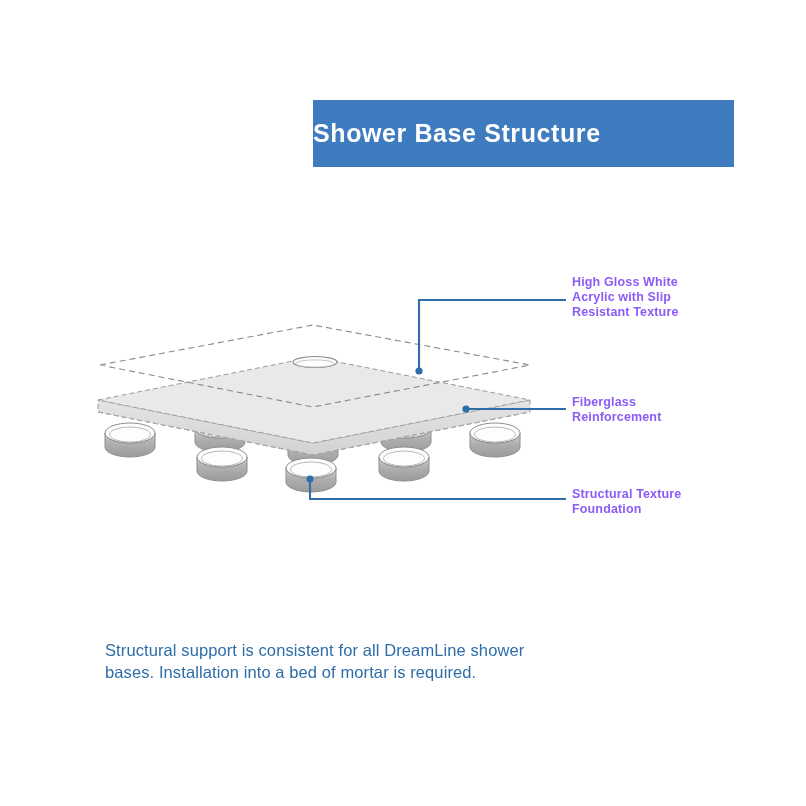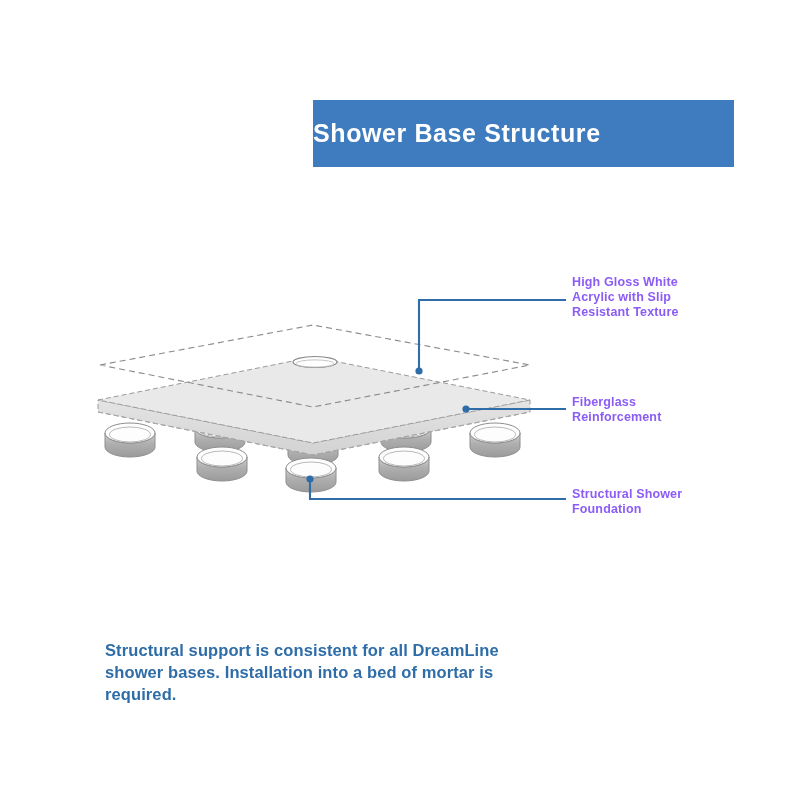--- a/index.html
+++ b/index.html
@@ -61,21 +61,21 @@
   #label-support  { left: 572px; top: 487px; }
 
   
   #caption {
     position: absolute;
     left: 105px;
     top: 639px;
     width: 430px;
     color: #2E6DA8;
     font-size: 16.5px;
-    font-weight: bold;
+    font-weight: normal;
     line-height: 22px;
     letter-spacing: 0.1px;
   }
 </style>
 </head>
 <body>
 
 <div id="page">
 
   <div id="title-banner">
@@ -184,18 +184,18 @@
     </g>
   </svg>
 
   <div class="callout-label" id="label-acrylic">High Gloss White
 Acrylic with Slip
 Resistant Texture</div>
 
   <div class="callout-label" id="label-fiber">Fiberglass
 Reinforcement</div>
 
-  <div class="callout-label" id="label-support">Structural Shower
+  <div class="callout-label" id="label-support">Structural Texture
 Foundation</div>
 
   <div id="caption">Structural support is consistent for all DreamLine shower bases. Installation into a bed of mortar is required.</div>
 
 </div>
 
 </body></html>

